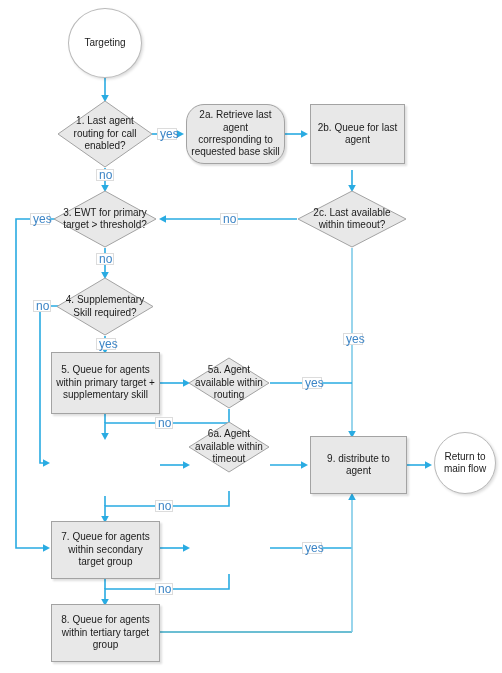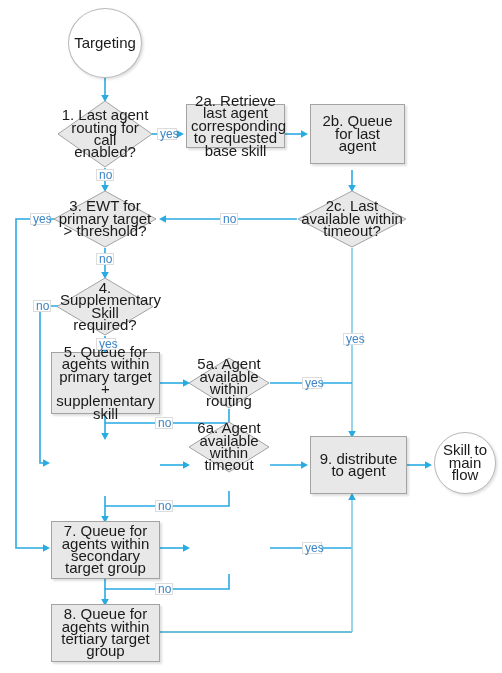--- a/index.html
+++ b/index.html
@@ -21,21 +21,21 @@
     pointer-events:none;
   }
   .node{
     position:absolute;
     box-sizing:border-box;
     display:flex;
     align-items:center;
     justify-content:center;
     text-align:center;
     color:#1a1a1a;
-    font-size:15px;
+    font-size:10px;
     line-height:12.4px;
   }
   .node .txt{
     display:block;
     width:100%;
     padding:0 4px;
     box-sizing:border-box;
   }
   
   .proc{
@@ -146,21 +146,21 @@
     <span class="txt">Targeting</span>
   </div>
 
   <div class="node dec" style="left:57px;top:100px;width:96px;height:68px;">
     <svg class="shape" viewBox="0 0 96 68" preserveAspectRatio="none">
       <polygon points="48,1 95,34 48,67 1,34" fill="#e8e8e8" stroke="#a3a3a3" stroke-width="1"></polygon>
     </svg>
     <span class="txt">1. Last agent routing for call enabled?</span>
   </div>
 
-  <div class="node proc" style="left:186px;top:104px;width:99px;height:44px;">
+  <div class="node proc" style="left:186px;top:104px;width:99px;height:60px;border-radius:18px;">
     <span class="txt">2a. Retrieve last agent corresponding to requested base skill</span>
   </div>
 
   <div class="node proc" style="left:310px;top:104px;width:95px;height:60px;">
     <span class="txt">2b. Queue for last agent</span>
   </div>
 
   <div class="node dec" style="left:297px;top:190px;width:110px;height:58px;">
     <svg class="shape" viewBox="0 0 110 58" preserveAspectRatio="none">
       <polygon points="55,1 109,29 55,57 1,29" fill="#e8e8e8" stroke="#a3a3a3" stroke-width="1"></polygon>
@@ -208,21 +208,21 @@
 
   <div class="node proc" style="left:51px;top:604px;width:109px;height:58px;">
     <span class="txt">8. Queue for agents within tertiary target group</span>
   </div>
 
   <div class="node proc" style="left:310px;top:436px;width:97px;height:58px;">
     <span class="txt">9. distribute to agent</span>
   </div>
 
   <div class="node term" style="left:434px;top:432px;width:62px;height:62px;">
-    <span class="txt">Skill to main flow</span>
+    <span class="txt">Return to main flow</span>
   </div>
 
   <div class="edge-label" style="left:157px;top:128px;width:20px;">yes</div>
 
   <div class="edge-label" style="left:96px;top:169px;width:18px;">no</div>
 
   <div class="edge-label" style="left:220px;top:213px;width:18px;">no</div>
 
   <div class="edge-label" style="left:343px;top:333px;width:20px;">yes</div>
 

